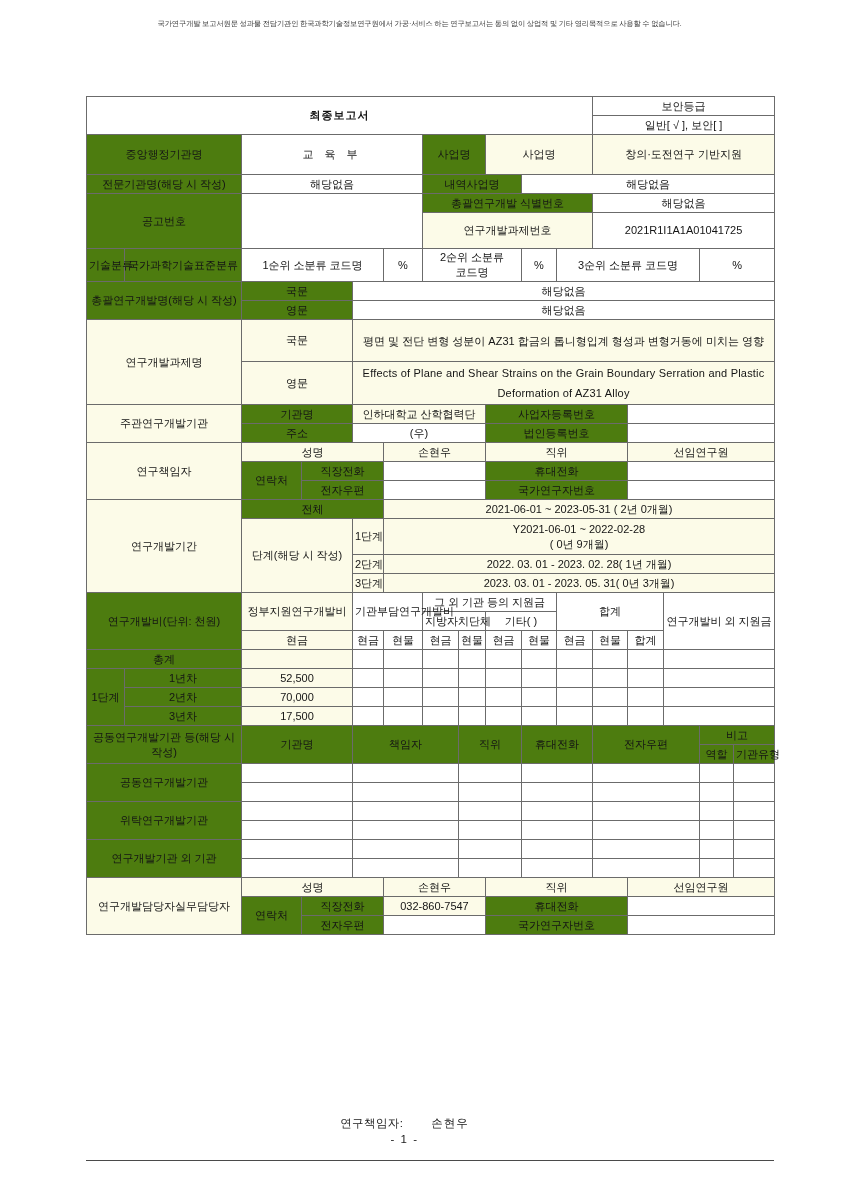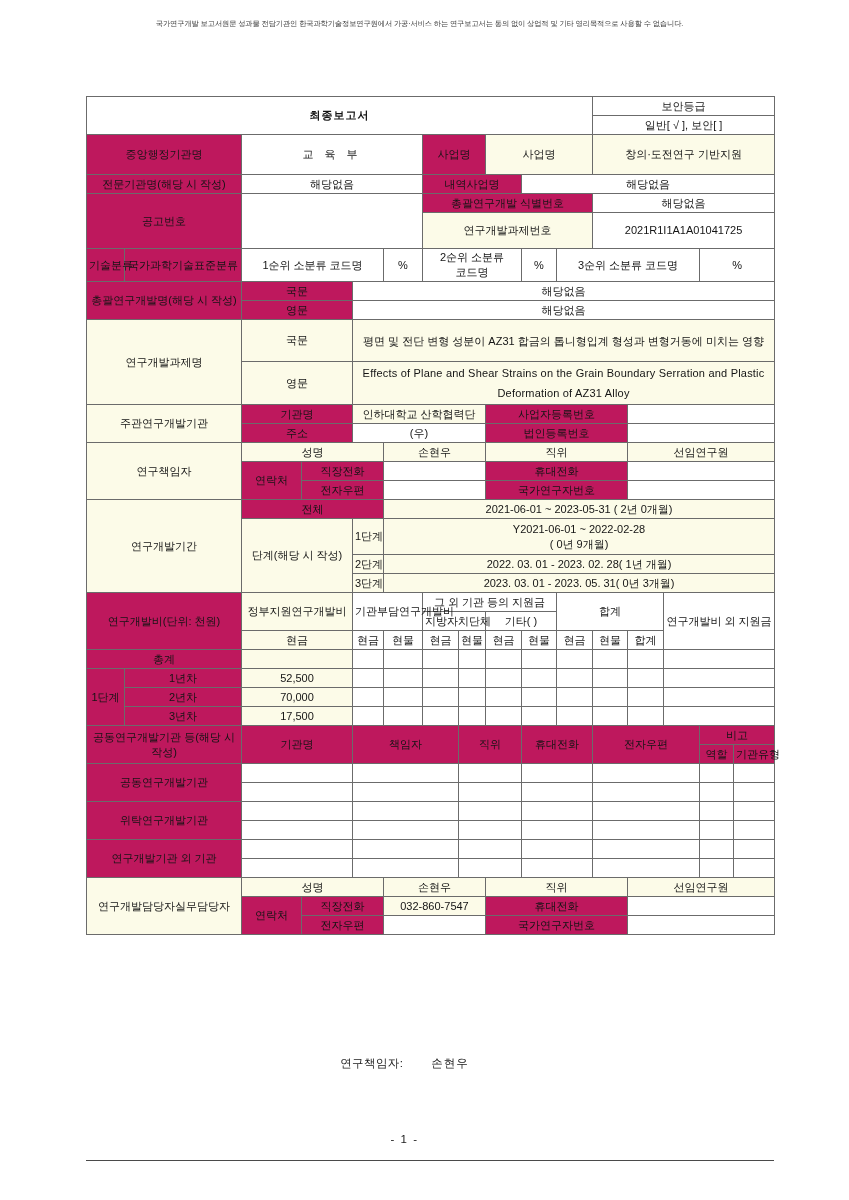--- a/index.html
+++ b/index.html
@@ -31,20 +31,21 @@
     left: 0;
     width: 849px;
     text-align: center;
     font-size: 7.3px;
     line-height: 12px;
     color: #3a3a3a;
     letter-spacing: -0.15px;
     white-space: nowrap;
     padding-right: 10px;
     box-sizing: border-box;
+    font-family: Liberation Serif, serif;
   }
 
   
   .form-wrap {
     position: absolute;
     top: 96px;
     left: 86px;
     width: 688px;
   }
   table.form {
@@ -58,21 +59,21 @@
     font-size: 11px;
     line-height: 15px;
     text-align: center;
     vertical-align: middle;
     color: #141414;
     word-break: keep-all;
     height: 19px;
     box-sizing: border-box;
   }
   
-  .gray   { background: #be185d; }
+  .gray   { background: #4d7c0f; }
   .cream  { background: #fcfbe8; }
   .white  { background: #ffffff; }
 
   .t-left   { text-align: left; padding-left: 5px; }
   .small    { font-size: 10px; }
   .xsmall   { font-size: 9.4px; }
   .tight    { line-height: 13px; }
 
   .title-cell {
     font-size: 19px;
@@ -115,21 +116,21 @@
     position: absolute;
     left: 0;
     width: 849px;
     text-align: center;
     font-size: 11.5px;
     padding-right: 40px;
     box-sizing: border-box;
   }
   .sign-line .who { letter-spacing: 0.4px; }
   .sign-line .name { margin-left: 28px; letter-spacing: 1px; }
-  #sign-pi   { top: 1056px; }
+  #sign-pi   { top: 1116px; }
   #sign-head { top: 1098px; }
 
   .page-number {
     position: absolute;
     top: 1133px;
     left: 0;
     width: 849px;
     text-align: center;
     font-size: 11.5px;
     letter-spacing: 1.5px;

